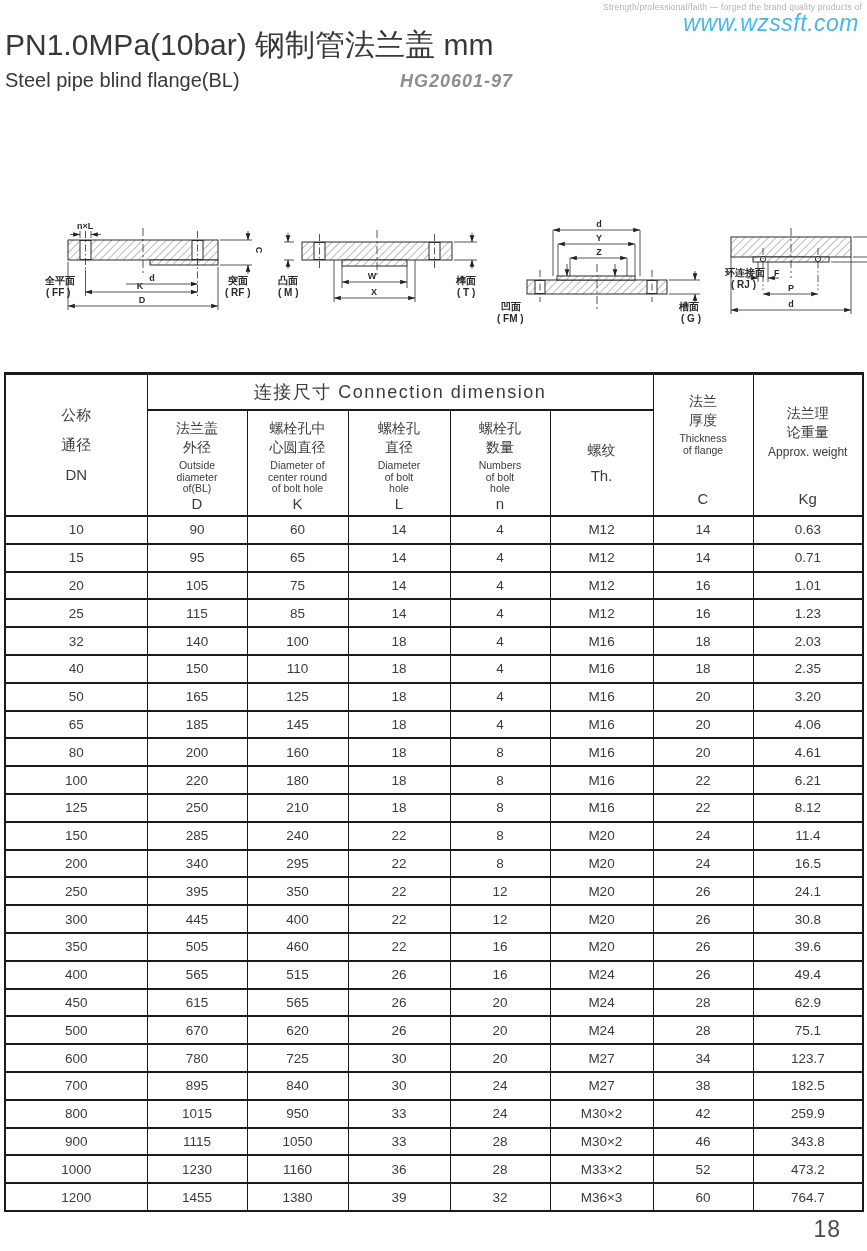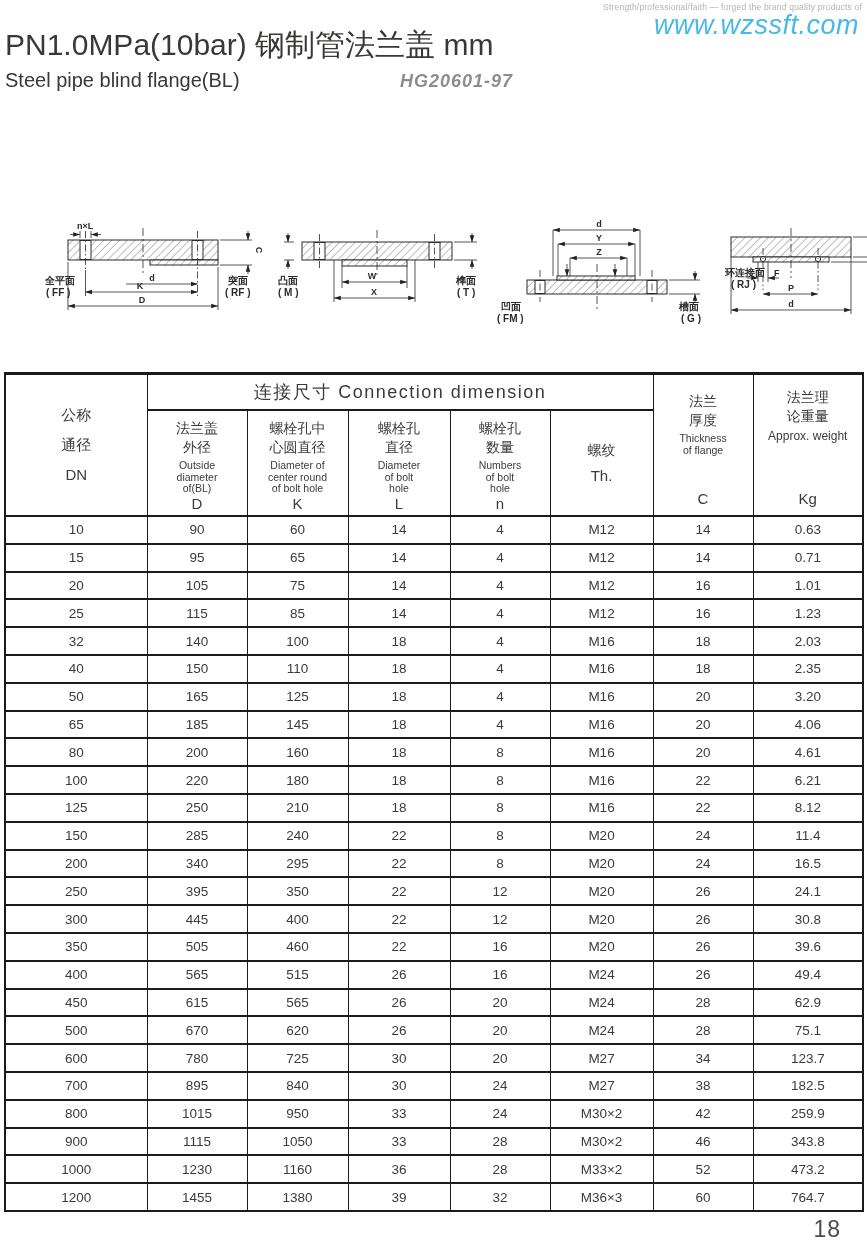--- a/index.html
+++ b/index.html
@@ -1,21 +1,21 @@
 <!DOCTYPE html>
 <html><head>
 <meta charset="utf-8">
 <style>
   html,body { margin:0; padding:0; }
   body {
     width:867px; height:1251px; background:#ffffff; position:relative;
     font-family:"Liberation Sans", sans-serif; overflow:hidden; color:#3b3b3b;
   }
   .tagline { position:absolute; top:2px; right:5px; font-size:8.5px; color:#b6b1ad; letter-spacing:.2px; }
-  .website { position:absolute; top:10px; right:8px; font-size:27px; font-style:italic; color:#47b8e7; letter-spacing:.5px; }
+  .website { position:absolute; top:10px; right:8px; font-size:23px; font-style:italic; color:#47b8e7; letter-spacing:.5px; }
   .title   { position:absolute; top:25px; left:5px; font-size:30px; color:#3a3836; white-space:nowrap; }
   .subtitle{ position:absolute; top:69px; left:5px; font-size:20px; color:#3a3836; }
   .standard{ position:absolute; top:71px; left:400px; font-size:18px; color:#8e8c8c; font-weight:bold; font-style:italic; letter-spacing:1px; }
 
   .diagrams { position:absolute; top:218px; left:0; width:867px; height:118px; display:flex;padding-left:40px; }
   svg text { fill:#2a2a2a; font-family:"Liberation Sans", sans-serif; }
   svg .dlabel { font-size:10px; font-weight:bold; }
   svg .dim    { font-size:9px;  font-weight:bold; }
 
   table.flange-table {
@@ -33,21 +33,21 @@
   .hwrap { box-sizing:border-box; display:flex; flex-direction:column; align-items:center; padding:6px 2px 7px; }
   .h-sub  { height:100px; }
   .h-tall { height:138px;justify-content:space-between; }
   .mid { justify-content:center; }
   .cn  { font-size:14px; line-height:19px; white-space:pre-line; }
   .en  { font-size:10.5px; line-height:11.5px; white-space:pre-line; margin-top:3px; }
   .en-lg { font-size:12px; line-height:14px; }
   .sym { font-size:15px; margin-top:auto; }
   .sym-mid { margin-top:7px; }
   .dn-text { white-space:pre-line; font-size:15px; line-height:30px; }
-  .pt14 { padding-top:16px; } .pt26 { padding-top:12px; }
+  .pt14 { padding-top:16px; } .pt26 { padding-top:28px; }
   .page-number { position:absolute; top:1216px; right:26px; font-size:23px; color:#4a4a4a; letter-spacing:1px; }
 </style>
 </head>
 <body>
 
 <div class="tagline">Strength/professional/faith — forged the brand quality products of</div>
 <div class="website">www.wzssft.com</div>
 <div class="title">PN1.0MPa(10bar) 钢制管法兰盖  mm</div>
 <div class="subtitle">Steel pipe blind flange(BL)</div>
 <div class="standard">HG20601-97</div>

